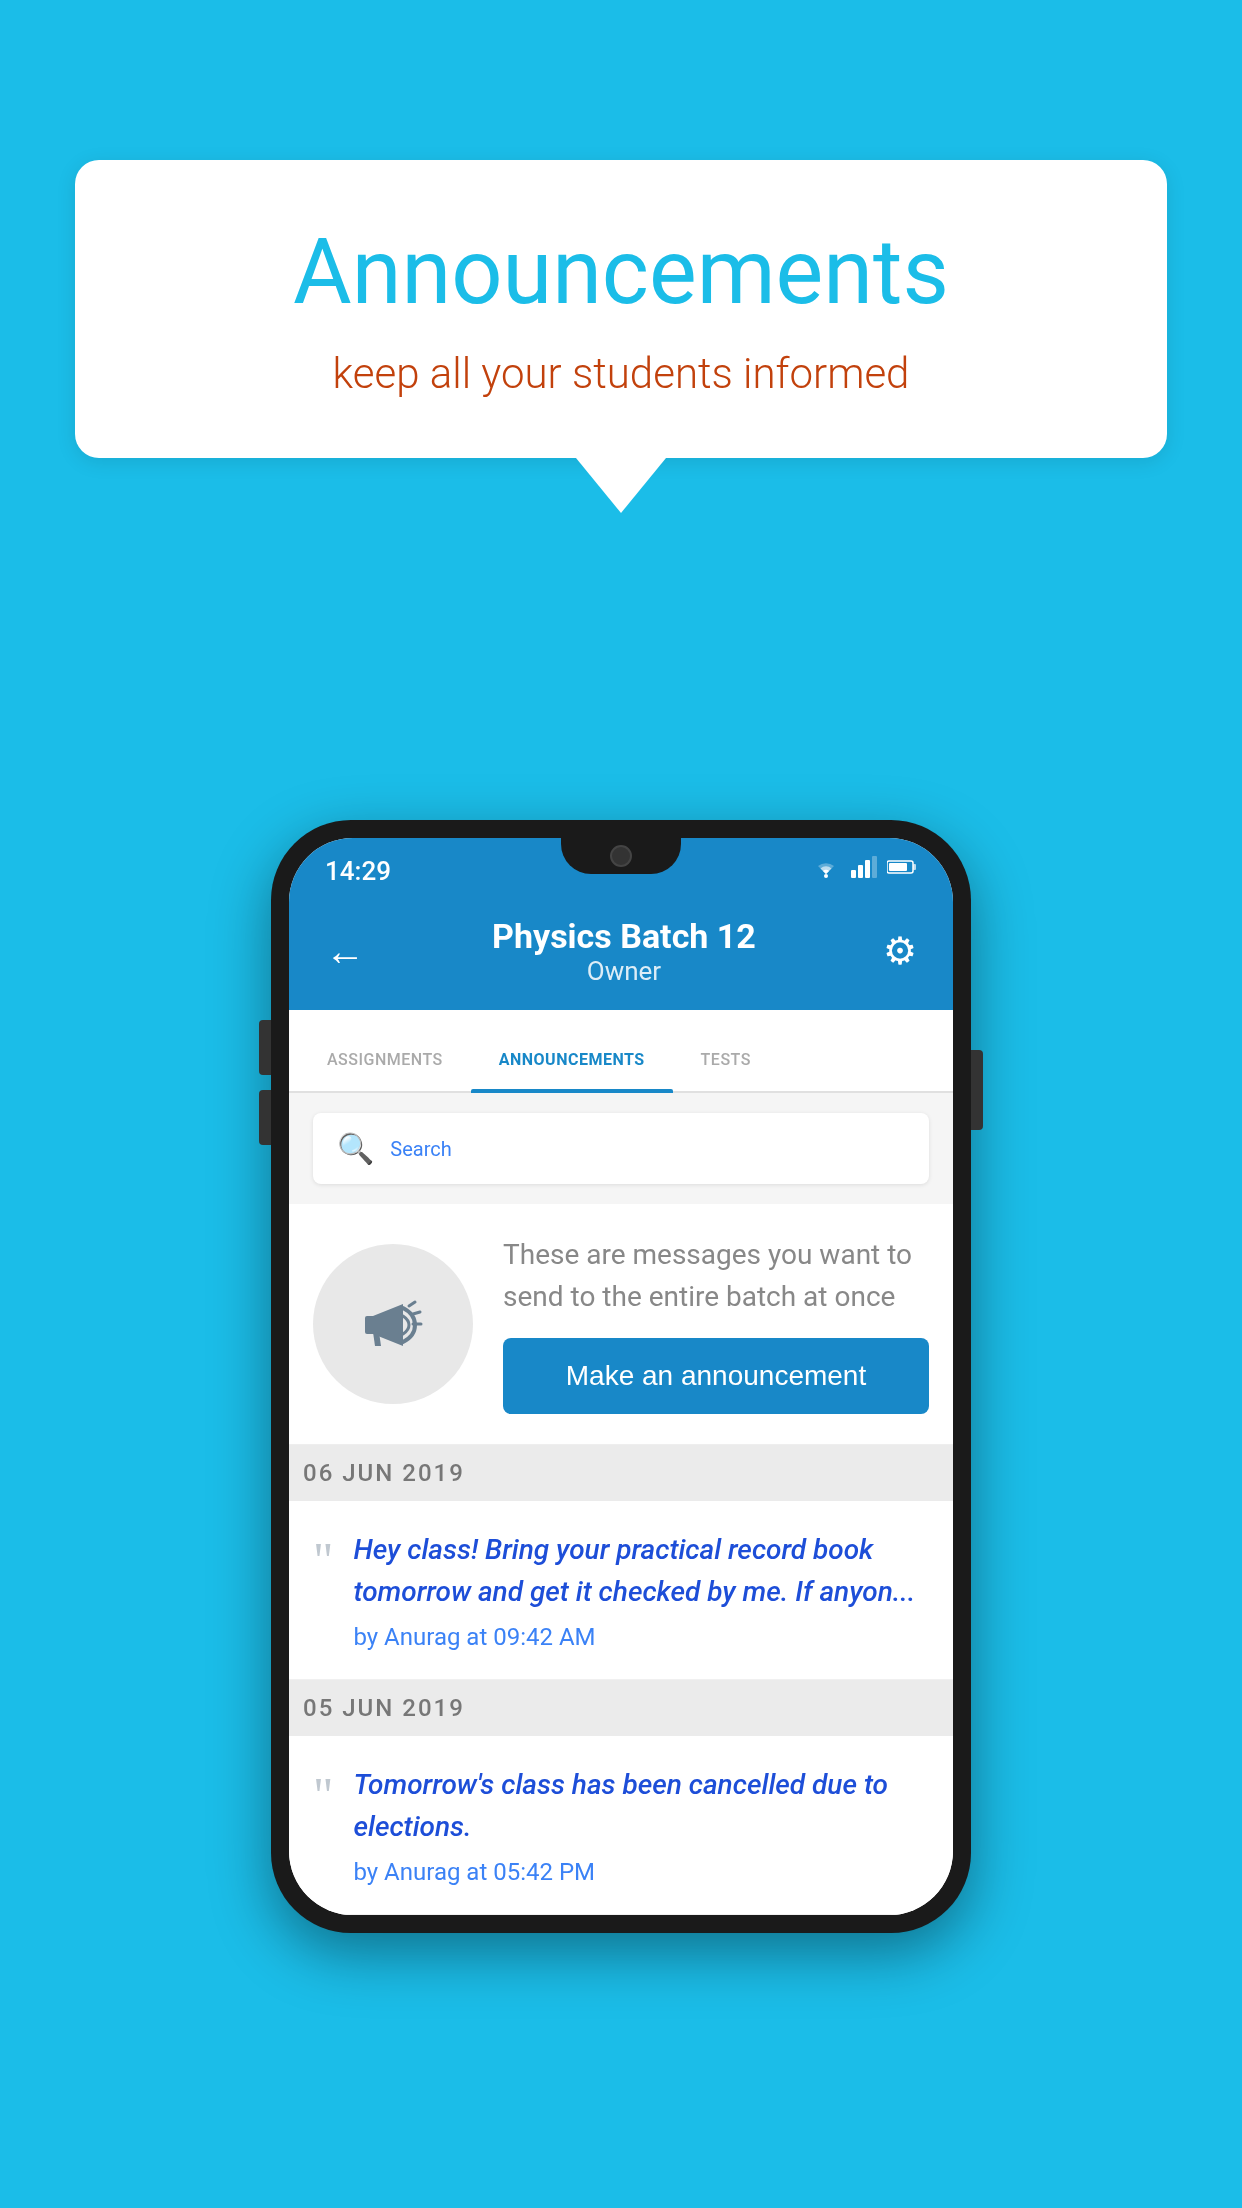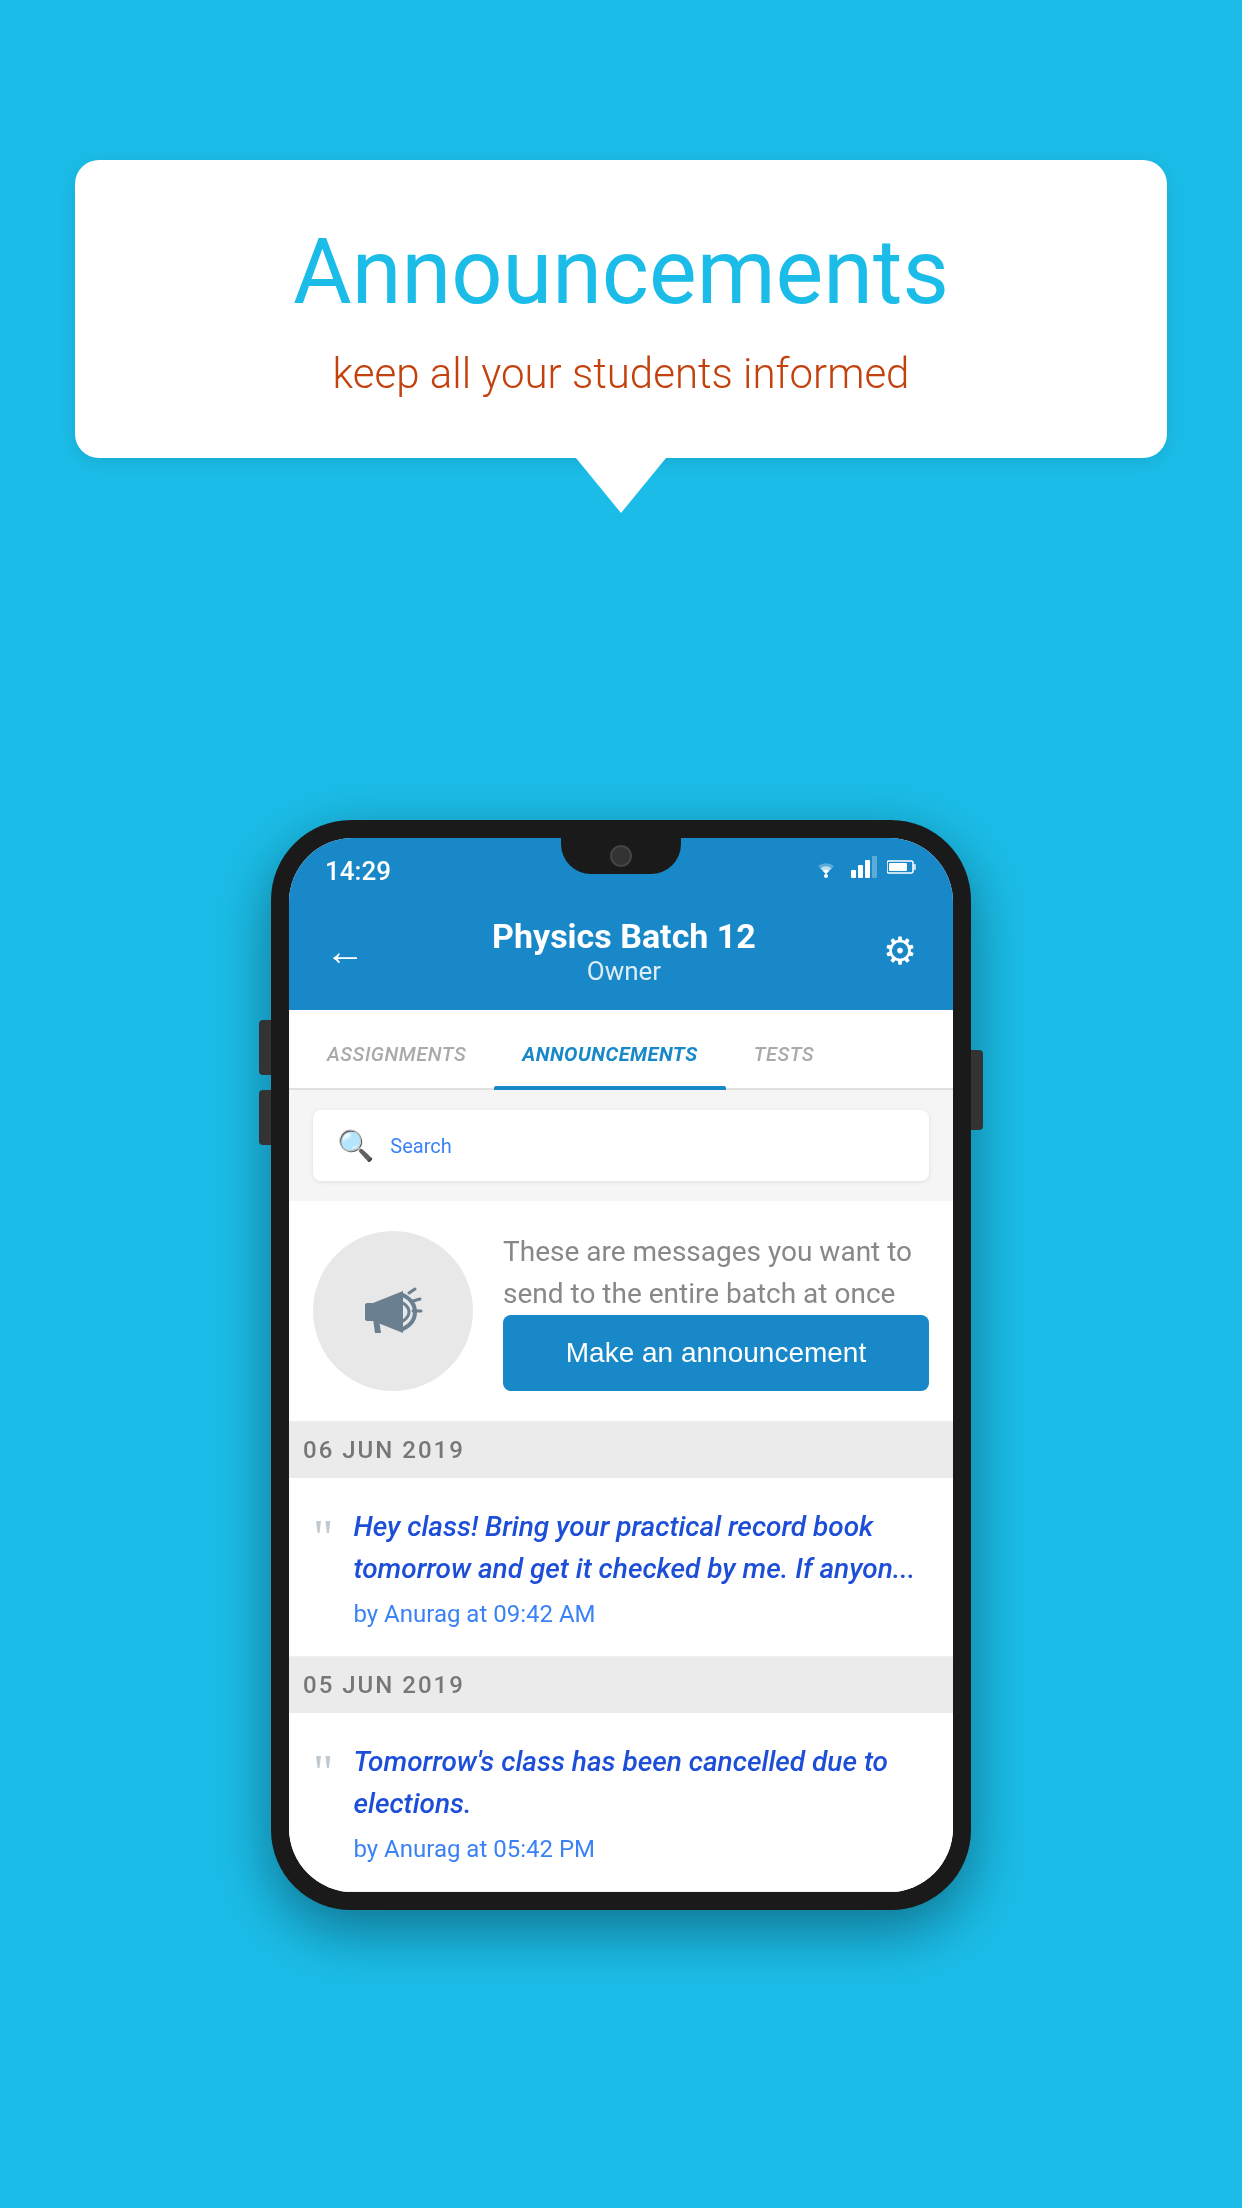--- a/index.html
+++ b/index.html
@@ -168,28 +168,27 @@
 
     
     .tabs-bar {
       background: white;
       display: flex;
       border-bottom: 2px solid #e0e0e0;
       padding: 0 10px;
     }
 
     .tab-item {
-      padding: 32px 28px 22px;
-      font-size: 20px;
+      padding: 40px 28px 22px;
+      font-size: 16px;
       font-weight: 500;
       color: #aaa;
       letter-spacing: 0.5px;
       cursor: pointer;
       position: relative;
-      font-style: italic;
     }
 
     .tab-item.active {
       color: #1888C8;
       font-weight: 700;
     }
 
     .tab-item.active::after {
       content: '';
       position: absolute;
@@ -249,20 +248,21 @@
     }
 
     .promo-content {
       flex: 1;
     }
 
     .promo-description {
       color: #888;
       font-size: 28px;
       line-height: 1.5;
+      margin-bottom: 20px;
     }
 
     .make-announcement-btn {
       background: #1888C8;
       color: white;
       border: none;
       border-radius: 8px;
       padding: 22px 36px;
       font-size: 28px;
       font-weight: 500;

